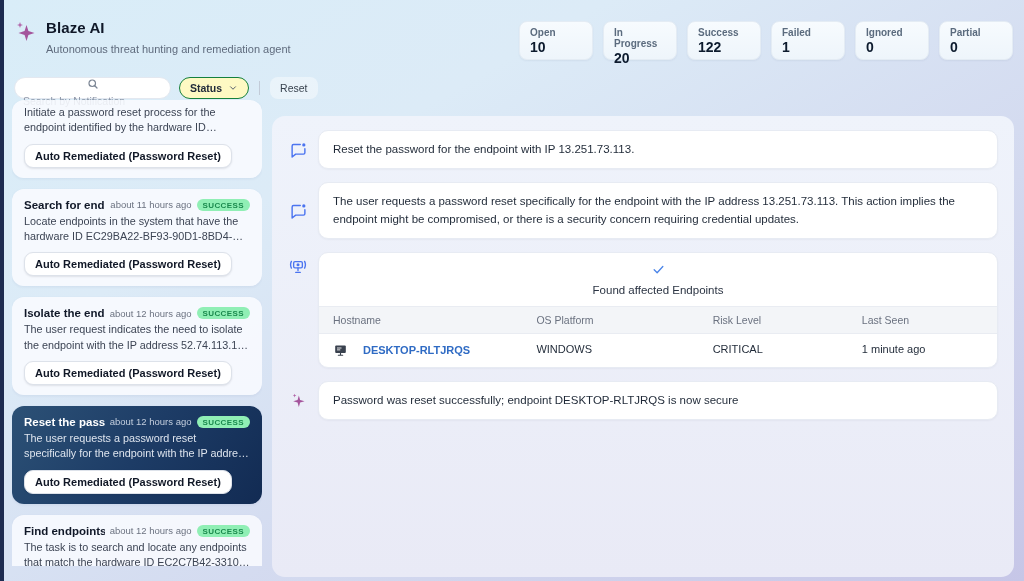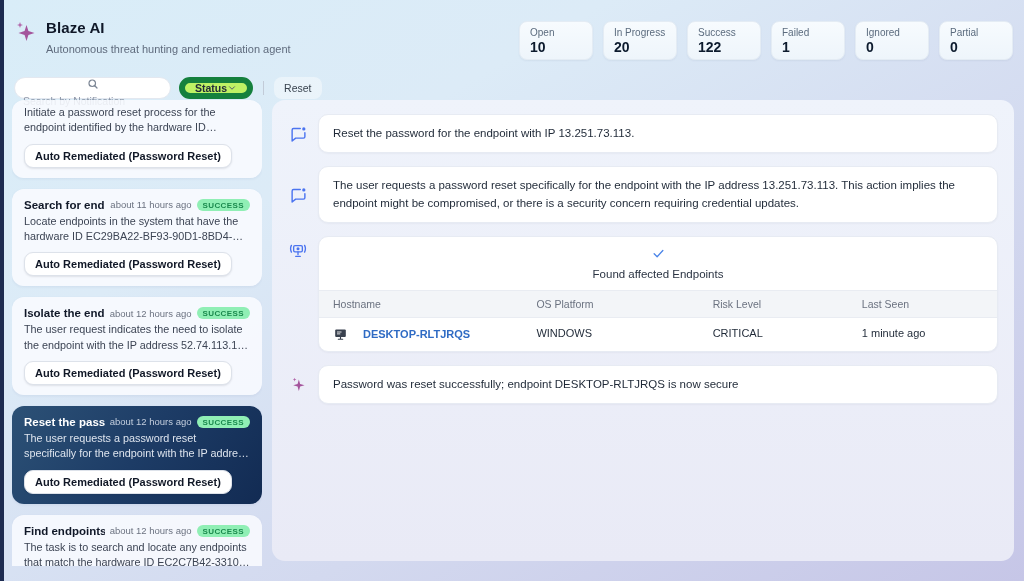--- a/index.html
+++ b/index.html
@@ -16,34 +16,34 @@
   .logo-wrap { width:24px; height:24px; flex:0 0 auto; margin-top:1px; }
   .app-title { font-size:15px; font-weight:bold; color:#101828; letter-spacing:.1px; }
   .app-subtitle { font-size:11px; color:#5f6b7d; margin-top:7px; }
 
   .stats { position:absolute; top:21px; right:11px; display:flex; gap:10px; }
   .stat-card {
     width:74px; height:39px; border-radius:8px; padding:5px 10px;
     background:linear-gradient(180deg,#f7fbfe,#eef5fb);
     border:1px solid #e4ecf4; box-shadow:0 1px 2px rgba(30,50,90,.06);
   }
-  .stat-label { font-size:10px; color:#5b6b7e; }
+  .stat-label { font-size:10px; color:#5b6b7e;font-weight:bold; }
   .stat-value { font-size:14px; font-weight:bold; color:#0d1b2e; margin-top:1px; }
 
   
   .filters { position:absolute; left:14px; top:77px; display:flex; align-items:center; gap:8px; }
   .search-box {
     width:157px; height:22px; background:#fff; border:1px solid #e3e8f0; border-radius:12px;
     display:flex; align-items:center; padding:0 8px; gap:5px;flex-direction:column;
   }
   .search-box input { border:none; outline:none; background:transparent; font-size:10.5px; color:#3a4352; width:100%; font-family:inherit; }
   .search-box input::placeholder { color:#8a94a6; }
   .status-btn {
-    height:22px; background:#bef264; border:6px solid #15803d; border-radius:12px;
-    display:flex; align-items:center; padding:0 10px;
+    height:22px; background:#fef9c3; border:1px solid #15803d; border-radius:12px;
+    display:flex; align-items:center; gap:6px; padding:0 10px;
     font-size:10.5px; font-weight:bold; color:#222b3a; cursor:pointer;
   }
   .vdiv { width:1px; height:14px; background:#c2cbd8; margin:0 2px; }
   .reset-btn {
     height:22px; border:none; border-radius:8px; background:rgba(255,255,255,.42);
     padding:0 10px; font-size:10.5px; color:#39434f; cursor:pointer; font-family:inherit;
   }
 
   
   .sidebar { position:absolute; left:12px; top:100px; width:250px; height:466px; overflow:hidden;
@@ -68,21 +68,21 @@
     padding:5px 10px; font-size:11px; font-weight:bold; color:#111827;
     box-shadow:0 1px 2px rgba(16,24,40,.10); cursor:pointer; font-family:inherit;
   }
   .ncard.selected { background:linear-gradient(125deg,#2c5176 0%,#1d3c66 50%,#122b53 100%); }
   .ncard.selected .ncard-title { color:#fff; }
   .ncard.selected .ncard-time { color:#c3cede; }
   .ncard.selected .ncard-body { color:#dde4ee; }
 
   
   .main-panel {
-    position:absolute; left:272px; top:100px; width:742px; height:461px;
+    position:absolute; left:272px; top:116px; width:742px; height:461px;
     background:linear-gradient(180deg,#eff3fb 0%,#e9eaf6 100%);
     border-radius:13px; padding:14px 16px; display:flex; flex-direction:column; gap:13px;
   }
   .mrow { display:flex; gap:10px; align-items:center; }
   .mrow.top-align { align-items:flex-start; }
   .mrow .icon-col { width:20px; flex:0 0 auto; display:flex; justify-content:center; }
   .mrow.top-align .icon-col { margin-top:6px; }
   .mcard {
     flex:1; background:#fff; border:1px solid #e7ebf3; border-radius:10px;
     box-shadow:0 1px 2px rgba(16,24,40,.04);

